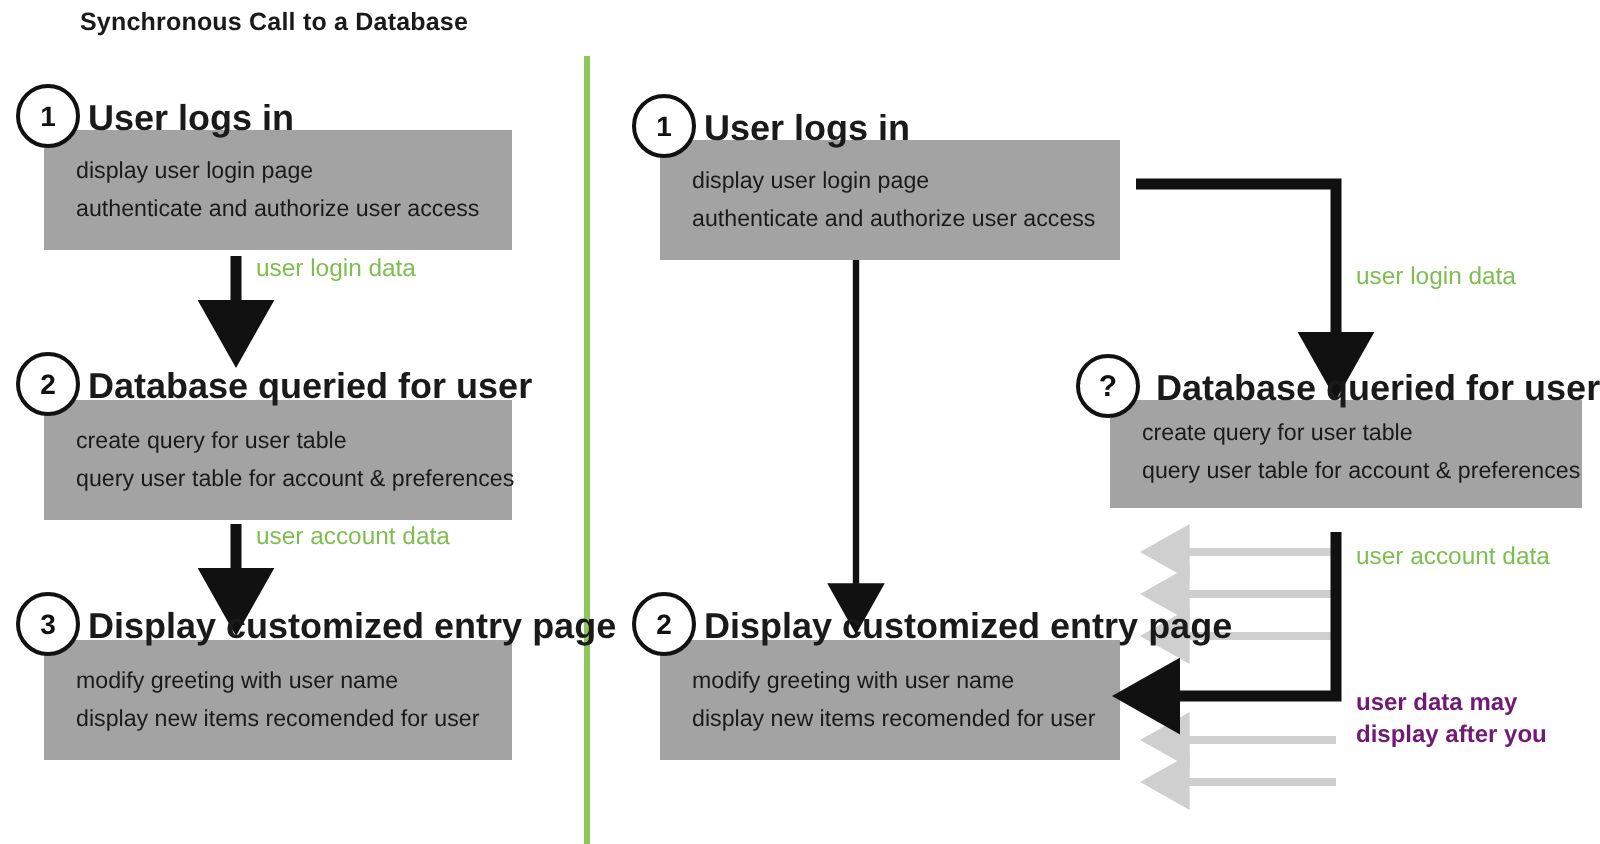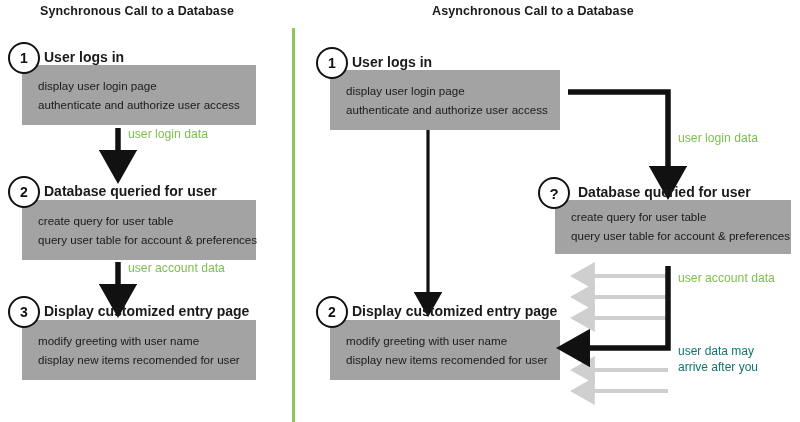--- a/index.html
+++ b/index.html
@@ -37,21 +37,21 @@
     justify-content:center;
     font-size:14px;
     font-weight:700;
     color:#111;
     z-index:5;
   }
   .step-circle.q { font-size:15px; }
 
   .step-heading {
     position:absolute;
-    font-size:14px;
+    font-size:18px;
     font-weight:600;
     color:#1a1a1a;
     white-space:nowrap;
     z-index:4;
   }
 
   .gray-box {
     position:absolute;
     background:#a3a3a3;
     z-index:1;
@@ -71,42 +71,41 @@
     font-size:12.2px;
     font-weight:400;
     color:#7EBE4F;
     white-space:nowrap;
     z-index:6;
   }
 
   .note-text {
     position:absolute;
     font-size:12px;
-    font-weight:400;
-    color:#0f766e;
+    font-weight:700;
+    color:#701a75;
     line-height:16px;
     white-space:nowrap;
     z-index:7;
   }
 
   svg.overlay {
     position:absolute;
     left:0; top:0;
     width:800px; height:422px;
     pointer-events:none;
     z-index:3;
   }
 </style>
 </head>
 <body>
 
 <div id="root">
 
   <div class="col-title" style="left:40px; top:4px;">Synchronous Call to a Database</div>
-  <div class="col-title" style="left:432px; top:4px;">Asynchronous Call to a Database</div>
 
   <div class="divider" style="left:292px; top:28px; width:3px; height:394px;"></div>
 
   <svg class="overlay" viewBox="0 0 800 422">
     <defs>
       <marker id="blkhead" markerWidth="7" markerHeight="7" refX="2.2" refY="3.5" orient="auto" markerUnits="strokeWidth">
         <path d="M0,0 L0,7 L6.2,3.5 z" fill="#111111"></path>
       </marker>
       <marker id="blkhead-thin" markerWidth="9" markerHeight="9" refX="2.6" refY="4.5" orient="auto" markerUnits="strokeWidth">
         <path d="M0,0 L0,9 L8,4.5 z" fill="#111111"></path>
@@ -190,16 +189,16 @@
 
   <div class="gray-box" style="left:330px; top:320px; width:230px; height:60px;">
     <div class="line l1">modify greeting with user name</div>
     <div class="line l2">display new items recomended for user</div>
   </div>
   <div class="step-circle" style="left:316px; top:296px;">2</div>
   <div class="step-heading" style="left:352px; top:303px;">Display customized entry page</div>
 
   <div class="note-text" style="left:678px; top:343px;">
     <div>user data may</div>
-    <div>arrive after you</div>
+    <div>display after you</div>
   </div>
 
 </div>
 
 </body></html>

